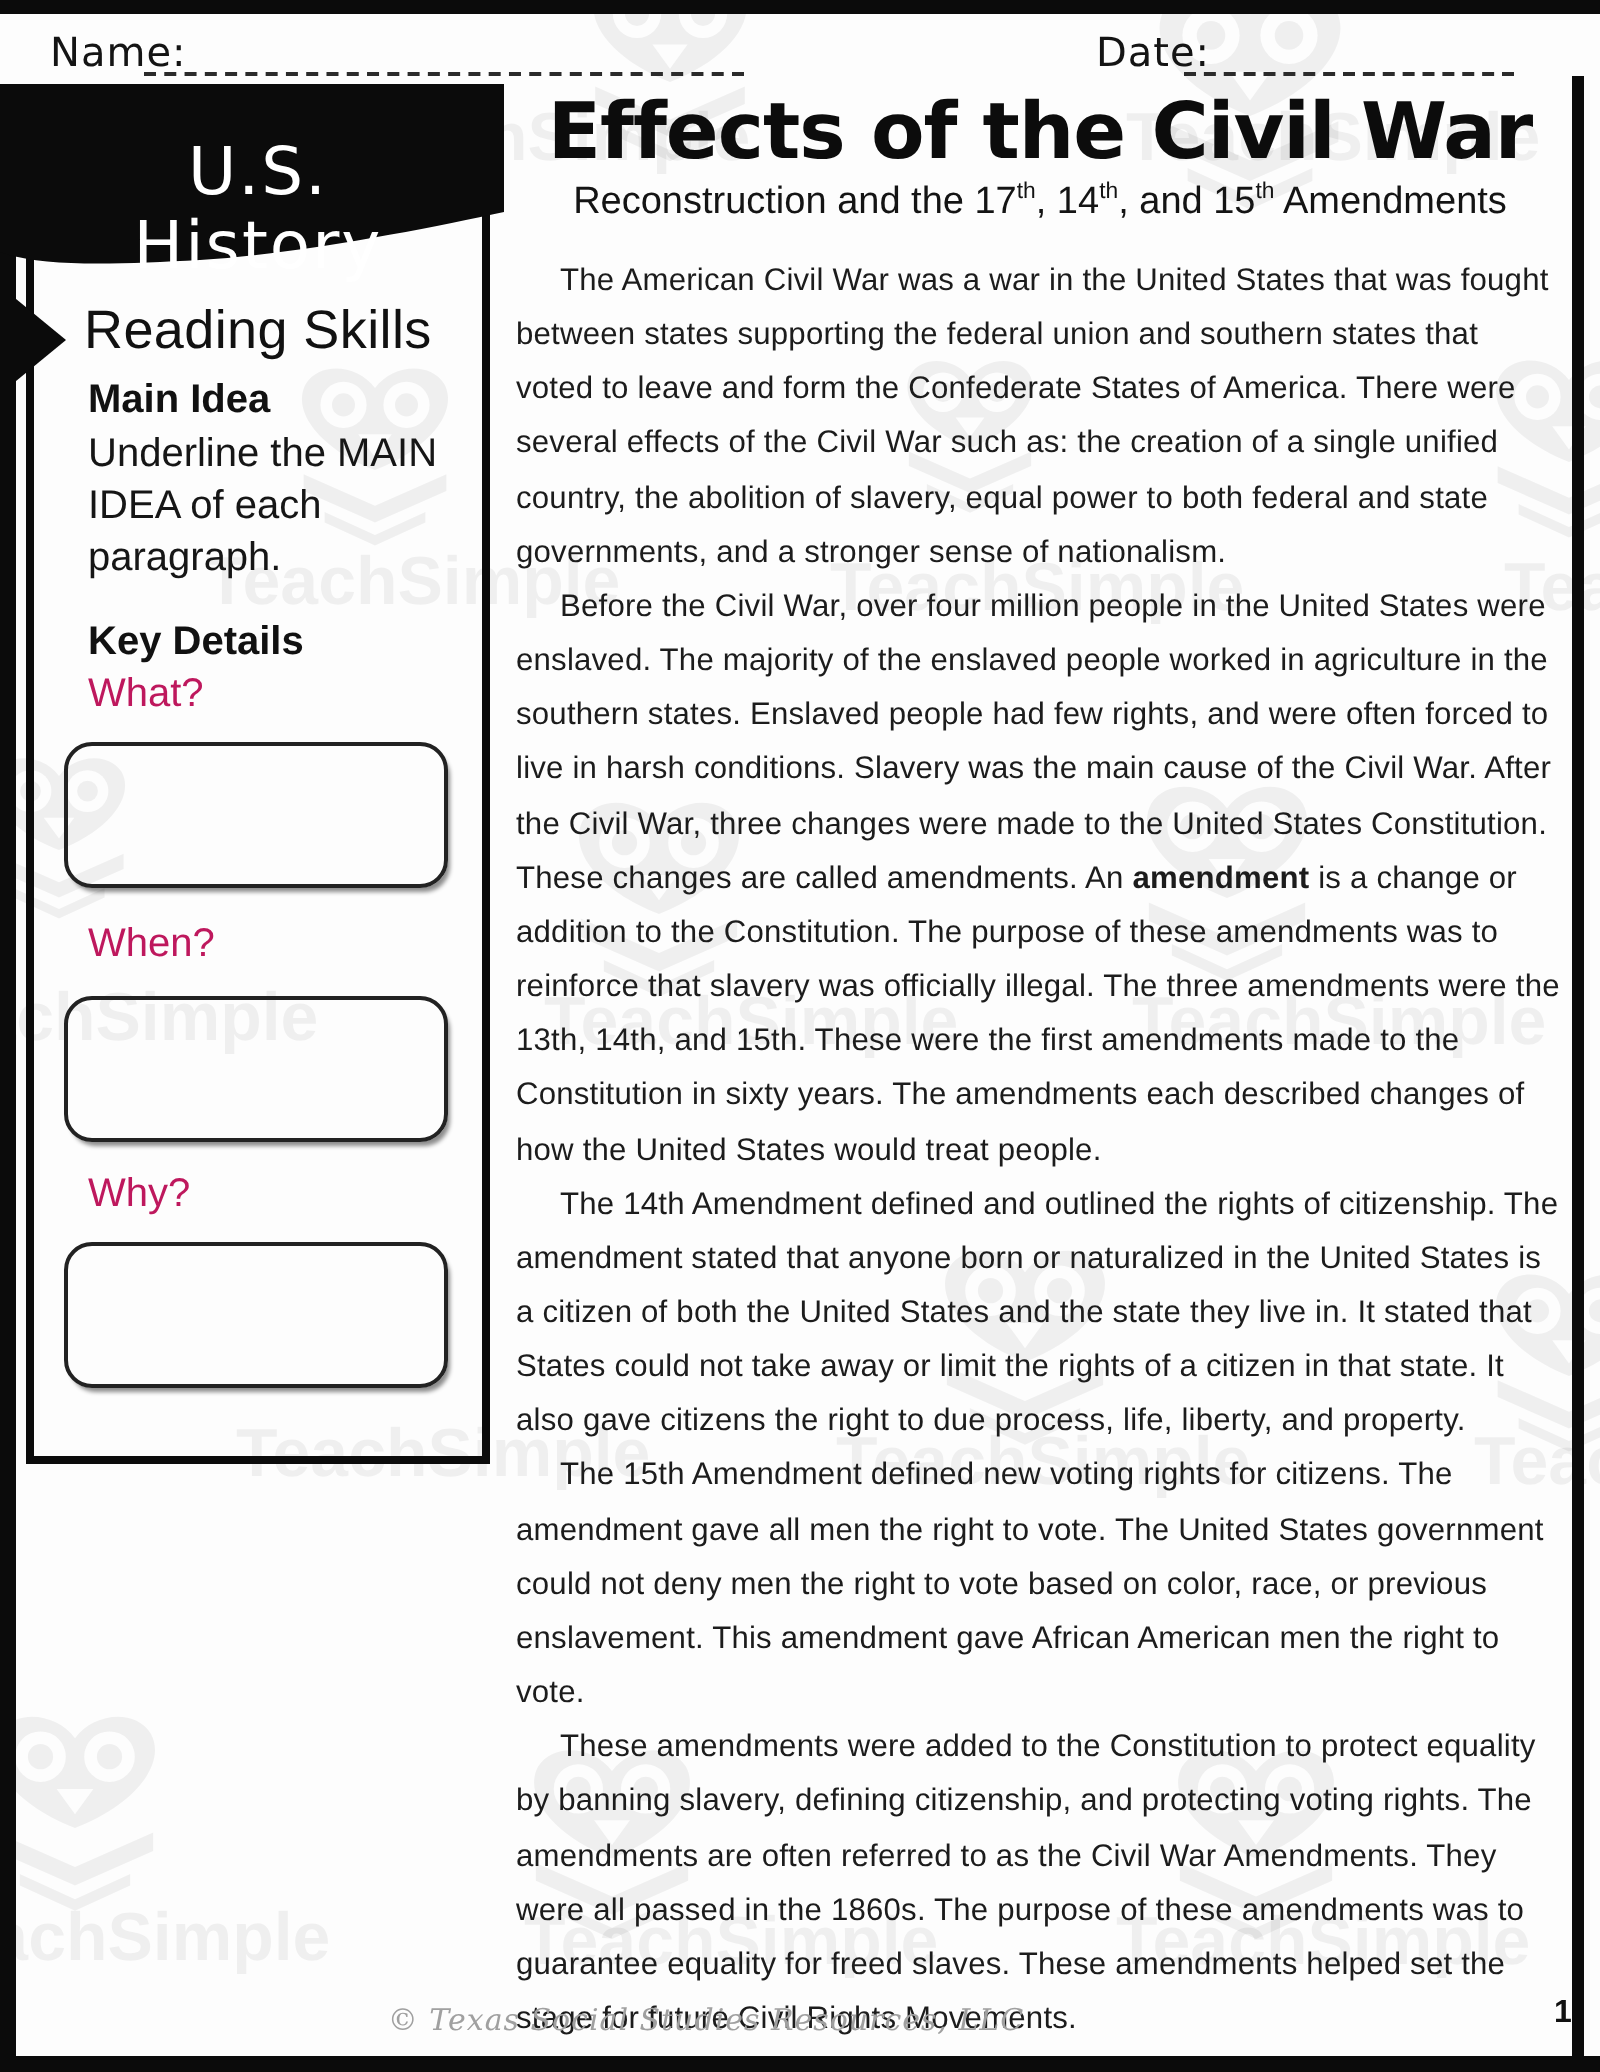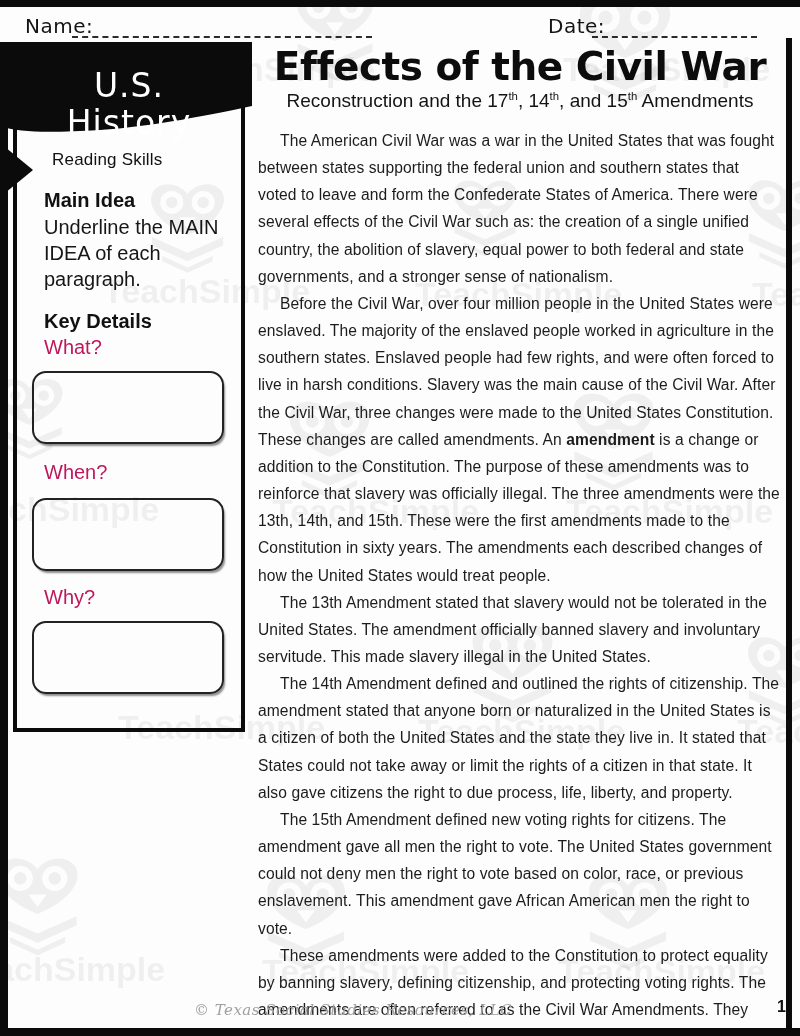--- a/index.html
+++ b/index.html
@@ -23,21 +23,21 @@
   
   .banner-svg{position:absolute;left:0;top:42px;z-index:4;}
   .banner-text{position:absolute;left:13px;top:50px;width:232px;text-align:center;z-index:5;
     color:#fff;font-family:"DejaVu Sans", sans-serif;font-size:33px;font-weight:500;letter-spacing:1px;line-height:37px;margin-top:17px;}
   
   .panel{position:absolute;left:13px;top:58px;width:232px;height:674px;box-sizing:border-box;
     border:4px solid #0b0b0b;border-top:none;background:transparent;z-index:2;}
   .panel-arrow{position:absolute;left:5px;top:147px;width:28px;height:46px;background:#0b0b0b;
     clip-path:polygon(0 0,100% 50%,0 100%);z-index:5;}
   .sb{position:absolute;z-index:6;}
-  .sb-heading{left:52px;top:150px;font-size:17px;font-weight:400;color:#111;letter-spacing:.2px;}
+  .sb-heading{left:42px;top:150px;font-size:27px;font-weight:400;color:#111;letter-spacing:.2px;}
   .sb-sub{left:44px;font-size:20px;font-weight:700;color:#111;}
   .sb-instruction{left:44px;top:214px;width:188px;font-size:20px;font-weight:400;line-height:26px;color:#161616;}
   .sb-prompt{left:44px;font-size:20px;font-weight:400;color:#be185d;}
   .answer-box{position:absolute;left:32px;width:192px;height:73px;box-sizing:border-box;z-index:3;
     border:2.5px solid #222;border-radius:14px;background:transparent;
     box-shadow:2px 3px 2px -1px rgba(0,0,0,.45);}
   
   .article-title{position:absolute;left:258px;top:44px;width:524px;text-align:center;z-index:6;
     font-family:"DejaVu Sans", sans-serif;font-size:39px;font-weight:800;letter-spacing:-.5px;color:#0c0c0c;}
   .article-subtitle{position:absolute;left:258px;top:90px;width:524px;text-align:center;z-index:6;
@@ -165,21 +165,20 @@
   <div class="answer-box" style="top:498px"></div>
 
   <div class="sb sb-prompt" style="top:586px">Why?</div>
   <div class="answer-box" style="top:621px"></div>
 
   <div class="article-title">Effects of the Civil War</div>
   <div class="article-subtitle"><span>Reconstruction and the 17</span><sup>th</sup><span>, 14</span><sup>th</sup><span>, and 15</span><sup>th</sup><span> Amendments</span></div>
   <div class="article-body">
       <p><span>The American Civil War was a war in the United States that was fought between states supporting the federal union and southern states that voted to leave and form the Confederate States of America. There were several effects of the Civil War such as: the creation of a single unified country, the abolition of slavery, equal power to both federal and state governments, and a stronger sense of nationalism.</span></p>
       <p><span>Before the Civil War, over four million people in the United States were enslaved. The majority of the enslaved people worked in agriculture in the southern states. Enslaved people had few rights, and were often forced to live in harsh conditions. Slavery was the main cause of the Civil War. After the Civil War, three changes were made to the United States Constitution. These changes are called amendments. An </span><b>amendment</b><span> is a change or addition to the Constitution. The purpose of these amendments was to reinforce that slavery was officially illegal. The three amendments were the 13th, 14th, and 15th. These were the first amendments made to the Constitution in sixty years. The amendments each described changes of how the United States would treat people.</span></p>
-      <p><span>The 13th Amendment stated that slavery would not be tolerated in the United States. The amendment officially banned slavery and involuntary servitude. This made slavery illegal in the United States.</span></p>
       <p><span>The 14th Amendment defined and outlined the rights of citizenship. The amendment stated that anyone born or naturalized in the United States is a citizen of both the United States and the state they live in. It stated that States could not take away or limit the rights of a citizen in that state. It also gave citizens the right to due process, life, liberty, and property.</span></p>
       <p><span>The 15th Amendment defined new voting rights for citizens. The amendment gave all men the right to vote. The United States government could not deny men the right to vote based on color, race, or previous enslavement. This amendment gave African American men the right to vote.</span></p>
       <p><span>These amendments were added to the Constitution to protect equality by banning slavery, defining citizenship, and protecting voting rights. The amendments are often referred to as the Civil War Amendments. They were all passed in the 1860s. The purpose of these amendments was to guarantee equality for freed slaves. These amendments helped set the stage for future Civil Rights Movements.</span></p>
     </div>
 
   <div class="footer-credit">© Texas Social Studies Resources, LLC</div>
   <div class="page-number">1</div>
 
 </div>
 

